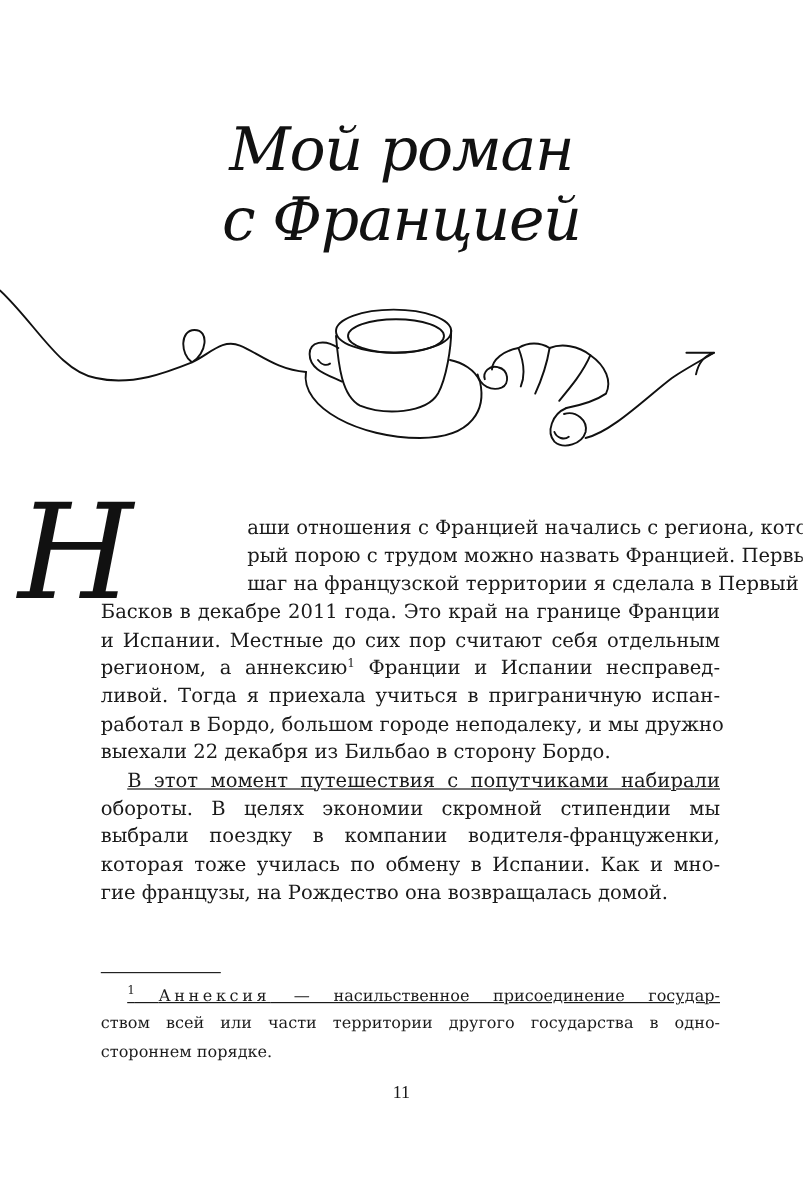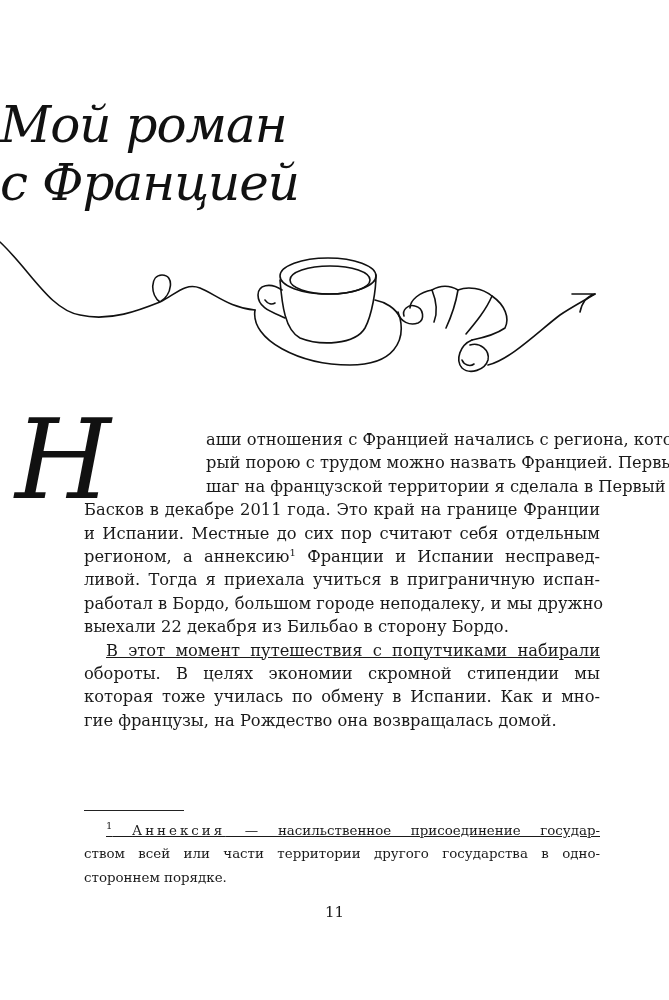--- a/index.html
+++ b/index.html
@@ -12,20 +12,21 @@
       height: 1000px;
       position: relative;
       overflow: hidden;
       color: #1a1a1a;
       font-family: "DejaVu Serif", serif;
     }
     .title {
       position: absolute;
       left: 0;
       width: 669px;
+      text-align: center;
       font-family: "DejaVu Serif", serif;
       font-style: italic;
       font-size: 50px;
       line-height: 1;
       color: #111;
       letter-spacing: -1px;
     }
     .title.l1 { top: 100px; }
     .title.l2 { top: 158px; }
     .illustration {
@@ -91,20 +92,21 @@
     }
     .footnote .term { letter-spacing: 3px; }
     .page-number {
       position: absolute;
       left: 0;
       width: 669px;
       top: 903px;
       text-align: center;
       font-size: 15px;
       color: #1a1a1a;
+      font-family: Liberation Serif, serif;
     }
   </style>
 </head>
 <body>
 
 <div class="title l1">Мой роман</div>
 <div class="title l2">с Францией</div>
 
 <svg class="illustration" viewBox="0 0 669 160" xmlns="http://www.w3.org/2000/svg" fill="none" stroke="#111" stroke-width="1.6" stroke-linecap="round" stroke-linejoin="round">
 
@@ -143,20 +145,21 @@
   <span class="line indented">шаг на французской территории я сделала в Первый</span>
   <span class="line">Басков в декабре 2011 года. Это край на границе Франции</span>
   <span class="line">и Испании. Местные до сих пор считают себя отдельным</span>
   <span class="line"><span>регионом, а аннексию</span><sup class="fn">1</sup> <span>Франции и Испании несправед-</span></span>
   <span class="line">ливой. Тогда я приехала учиться в приграничную испан-</span>
   <span class="line">работал в Бордо, большом городе неподалеку, и мы дружно</span>
   <span class="line last">выехали 22 декабря из Бильбао в сторону Бордо.</span>
 
   <span class="line para-first">В этот момент путешествия с попутчиками набирали</span>
   <span class="line">обороты. В целях экономии скромной стипендии мы</span>
+  <span class="line">выбрали поездку в компании водителя-француженки,</span>
   <span class="line">которая тоже училась по обмену в Испании. Как и мно-</span>
   <span class="line last">гие французы, на Рождество она возвращалась домой.</span>
 </div>
 
 <div class="footnote-rule"></div>
 
 <div class="footnote">
   <span class="line para-first"><sup class="fn">1</sup> <span class="term">Аннексия</span><span> — насильственное присоединение государ-</span></span>
   <span class="line">ством всей или части территории другого государства в одно-</span>
   <span class="line last">стороннем порядке.</span>

